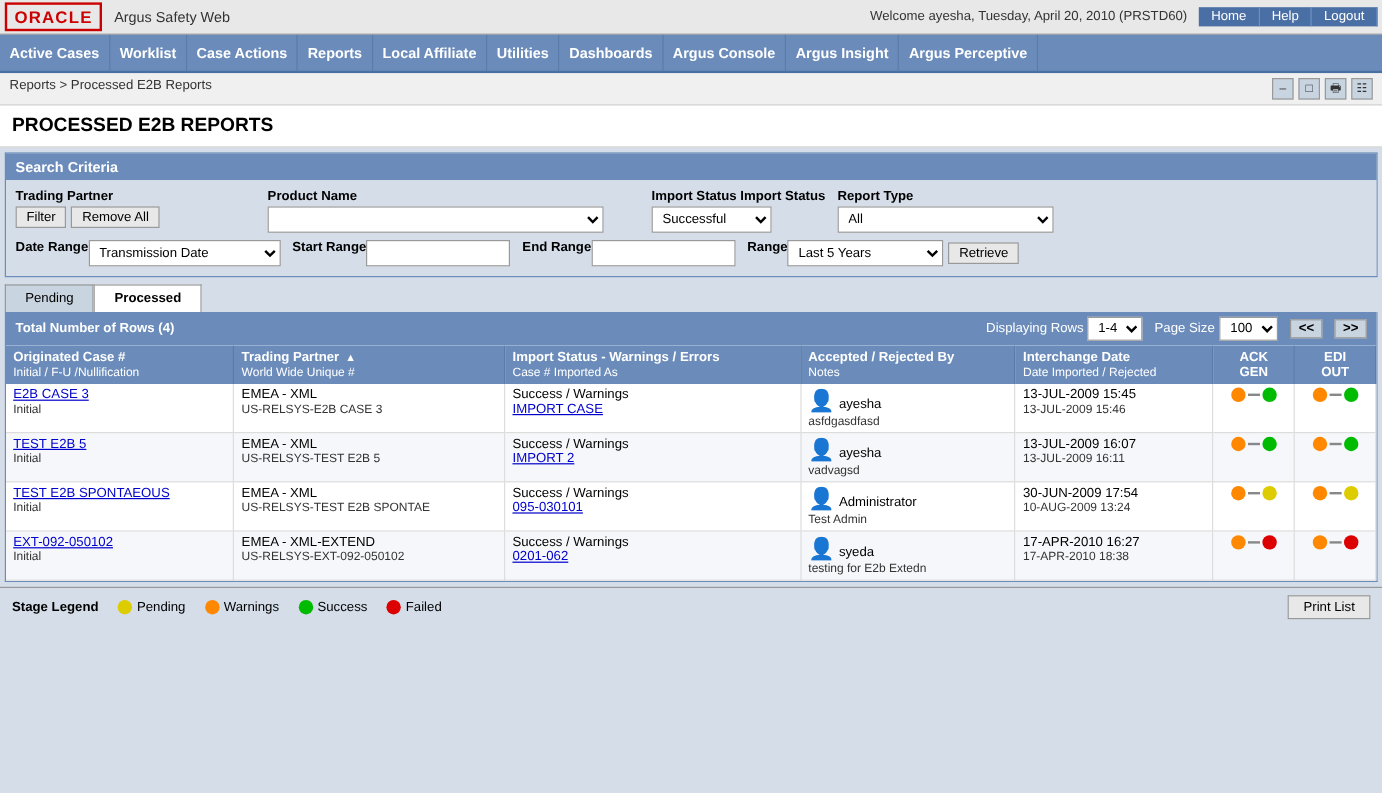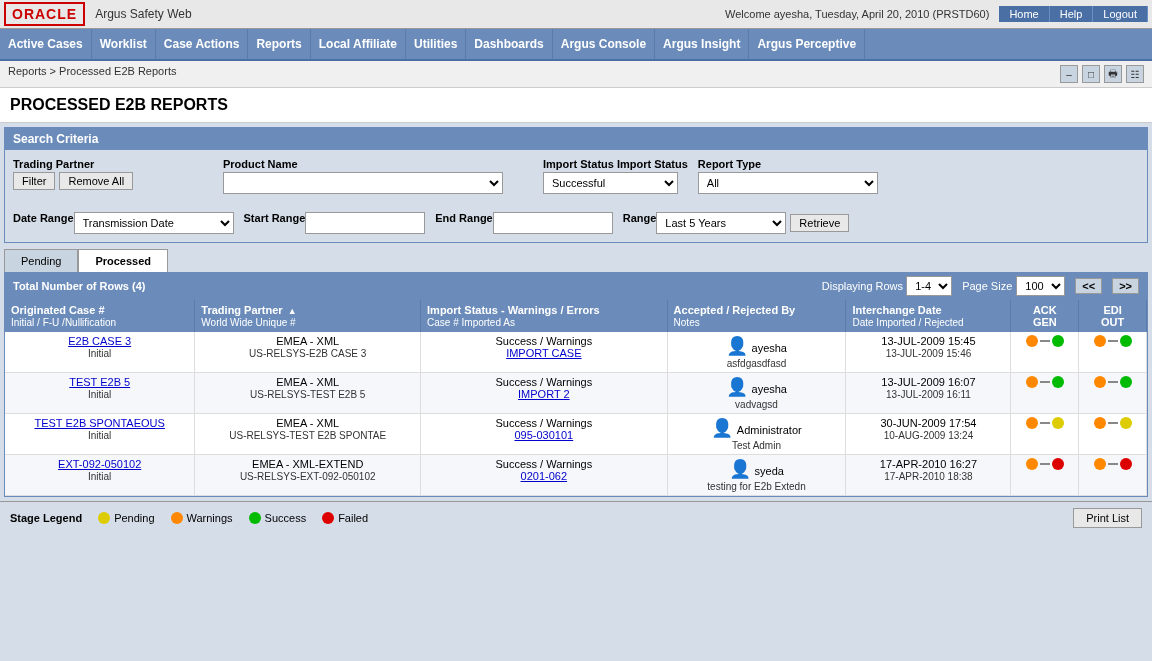--- a/index.html
+++ b/index.html
@@ -31,21 +31,21 @@
     .search-section { margin: 4px; border: 1px solid #6b8cba; }
     .search-header { background: #6b8cba; color: #fff; padding: 4px 8px; font-size: 12px; font-weight: bold; }
     .search-body { background: #d4dde8; padding: 8px; }
 
     
     .search-row1 { display: flex; align-items: flex-start; gap: 10px; margin-bottom: 6px; }
     .search-row2 { display: flex; align-items: center; gap: 10px; }
     .field-label { font-size: 11px; font-weight: bold; color: #000; margin-bottom: 2px; }
     .field-group { display: flex; flex-direction: row; }
     .tp-group { display: flex; flex-direction: column; width: 200px; }
-    .tp-buttons { display: flex; gap: 4px; margin-bottom: 16px; }
+    .tp-buttons { display: flex; gap: 4px; margin-bottom: 4px; }
     .btn { background: #e8e8e8; border: 1px solid #999; padding: 2px 8px; cursor: pointer; font-size: 11px; color: #000; }
 
     select, input[type="text"] { font-size: 11px; border: 1px solid #999; padding: 2px 4px; background: #fff; }
 
     .product-name-group { display: flex; flex-direction: column; flex: 1; max-width: 310px; }
     .import-status-group { display: flex; flex-direction: column; }
     .report-type-group { display: flex; flex-direction: column; flex: 1; }
 
     
     .tabs { display: flex; gap: 0; margin: 6px 4px 0; }
@@ -57,21 +57,21 @@
     .results-header { background: #6b8cba; color: #fff; padding: 4px 8px; display: flex; align-items: center; justify-content: space-between; }
     .results-header-left { font-weight: bold; font-size: 11px; }
     .results-header-right { display: flex; align-items: center; gap: 10px; }
     .pagination-info { font-size: 11px; }
     .page-size { display: flex; align-items: center; gap: 4px; font-size: 11px; }
     .nav-btn { background: #c8d4e0; border: 1px solid #999; padding: 1px 6px; cursor: pointer; font-size: 11px; color: #000; font-weight: bold; }
 
     
     table { width: 100%; border-collapse: collapse; font-size: 11px; }
     th { background: #6b8cba; color: #fff; padding: 4px 6px; text-align: left; border-right: 1px solid #5a7caa; font-size: 11px; vertical-align: bottom; }
-    td { padding: 3px 6px; border-bottom: 1px solid #ddd; border-right: 1px solid #ddd; vertical-align: top; text-align: center; }
+    td { padding: 3px 6px; border-bottom: 1px solid #ddd; border-right: 1px solid #ddd; vertical-align: top; }
     tr:nth-child(even) td { background: #f5f7fa; }
     tr:nth-child(odd) td { background: #fff; }
 
     .link-blue { color: #0000cc; text-decoration: underline; cursor: pointer; }
     .case-link { color: #0000cc; text-decoration: underline; cursor: pointer; font-weight: normal; display: block; }
     .sub-text { color: #333; font-size: 10px; }
 
     .status-dot { width: 12px; height: 12px; border-radius: 50%; display: inline-block; }
     .dot-orange { background: #ff8800; }
     .dot-green { background: #00bb00; }
@@ -149,21 +149,21 @@
       <div class="product-name-group">
         <div class="field-label">Product Name</div>
         <div style="display:flex;align-items:center;gap:2px;">
           <select style="width:280px;height:22px;"></select>
         </div>
       </div>
 
       <div class="import-status-group">
         <div class="field-label">Import Status Import Status</div>
         <div style="display:flex;align-items:center;gap:2px;">
-          <select style="width:135px;height:22px;">
+          <select style="width:100px;height:22px;">
             <option>Successful</option>
           </select>
         </div>
       </div>
 
       <div class="report-type-group">
         <div class="field-label">Report Type</div>
         <div style="display:flex;align-items:center;gap:2px;">
           <select style="width:180px;height:22px;">
             <option>All</option>

